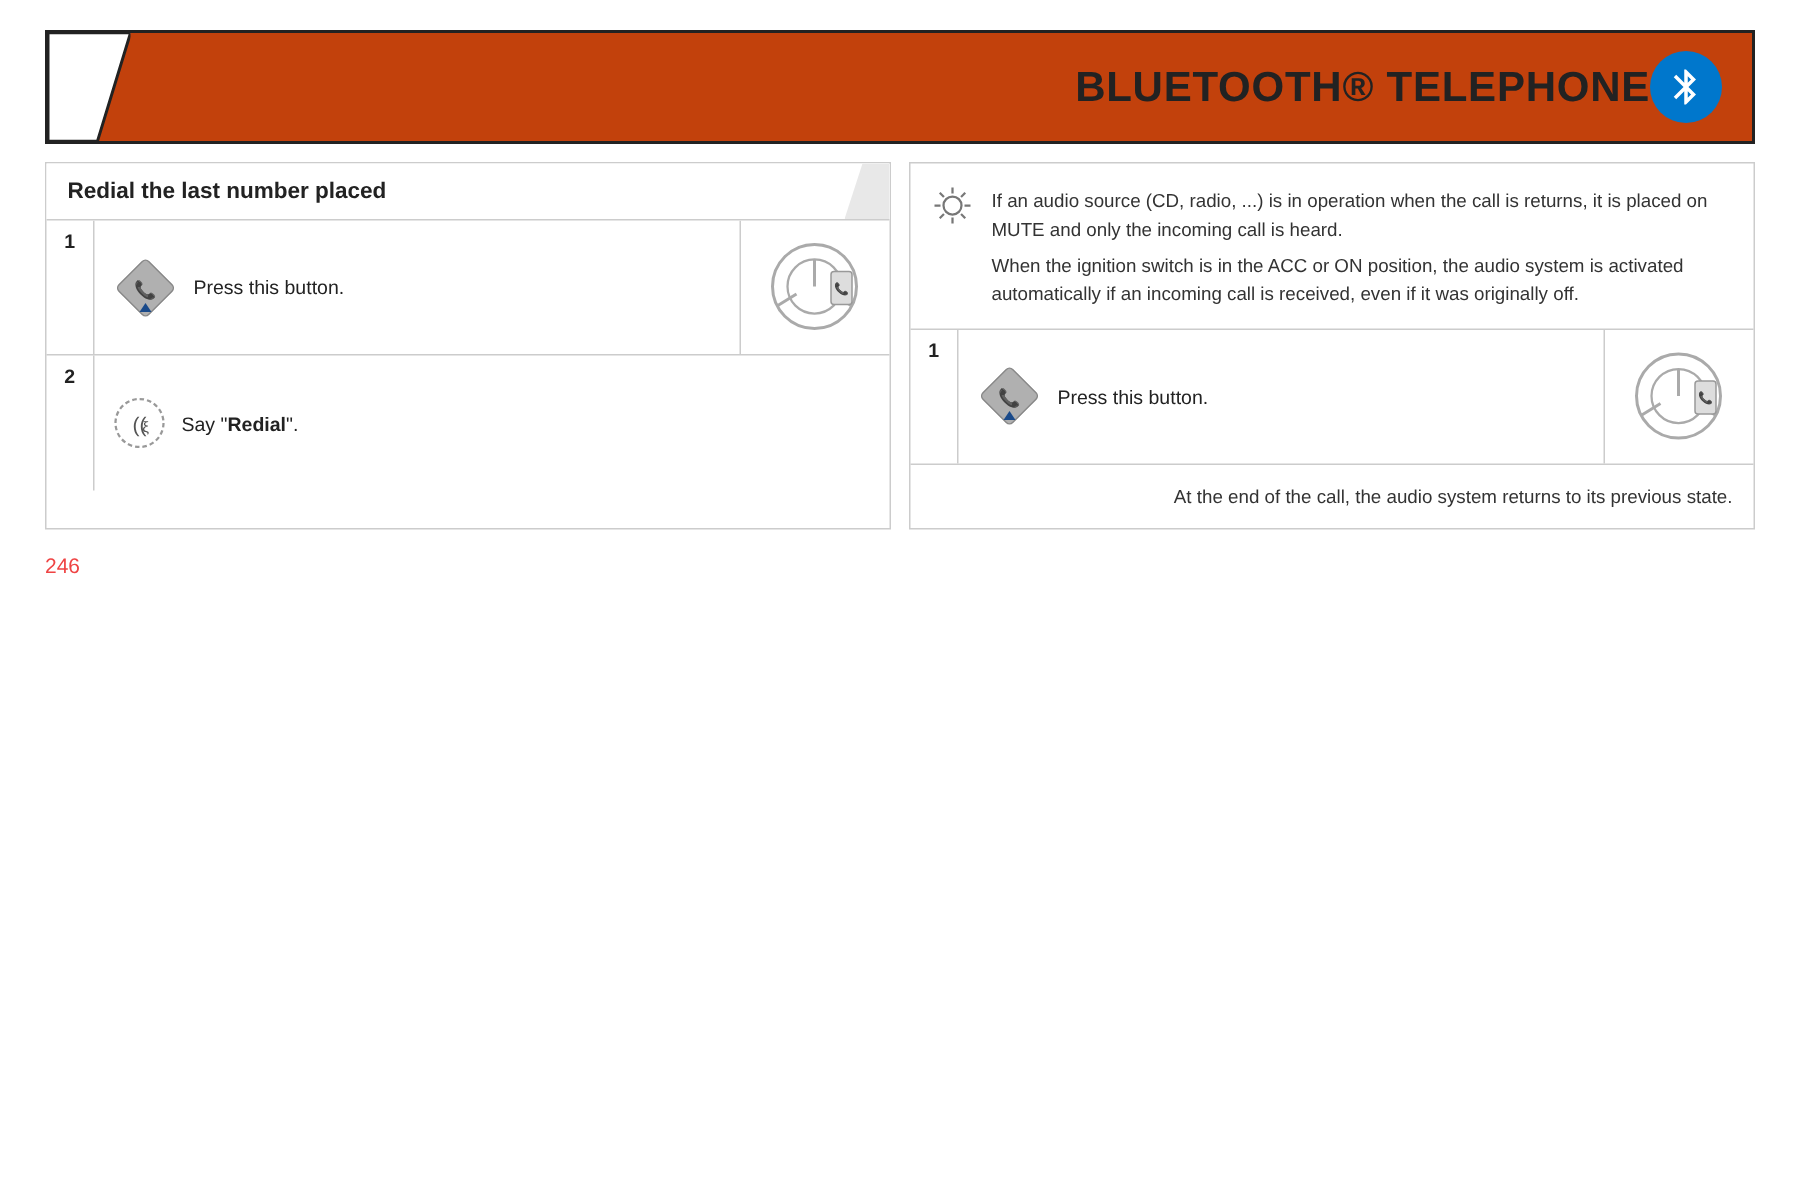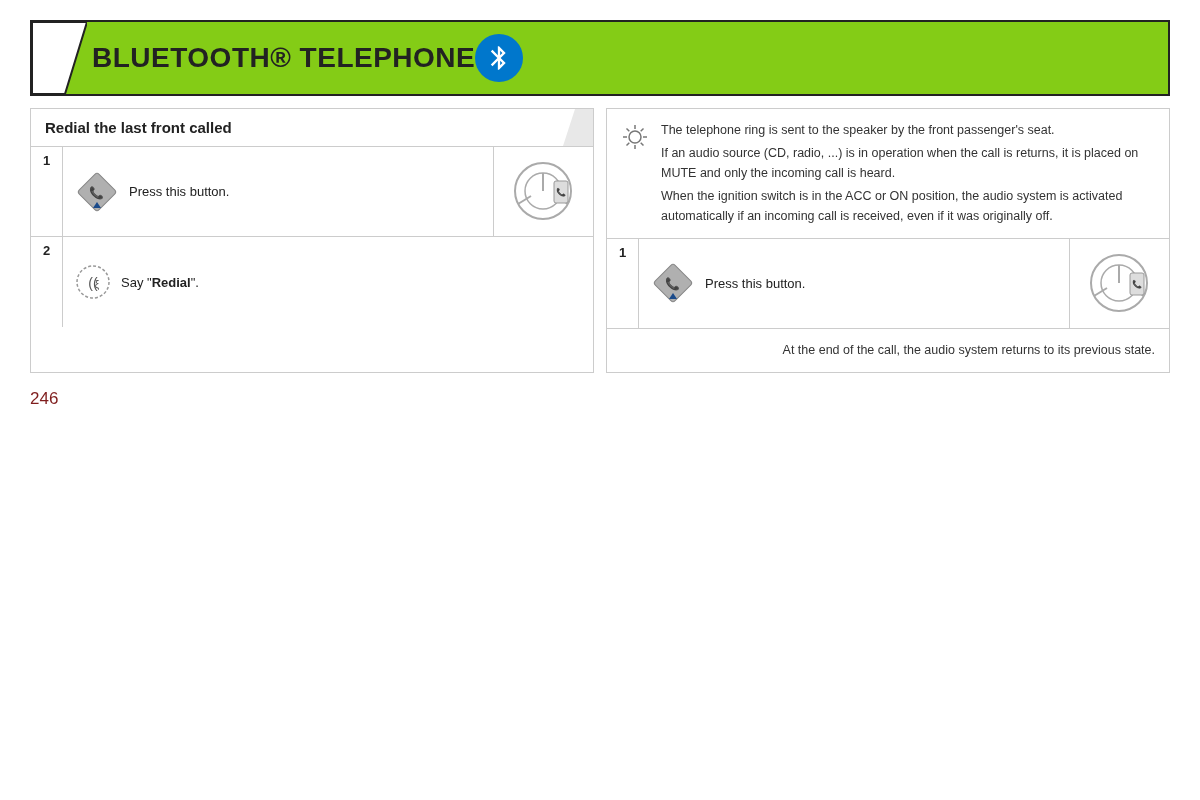--- a/index.html
+++ b/index.html
@@ -14,25 +14,25 @@
 
     .page-wrapper {
       padding: 20px 30px 30px 30px;
     }
 
     
     .header {
       border: 2px solid #222;
       display: flex;
       align-items: center;
-      justify-content: flex-start;
+      justify-content: flex-end;
       padding: 12px 20px 12px 60px;
       margin-bottom: 12px;
       position: relative;
-      background: #84cc16;
+      background: #c2410c;
     }
     .header-diagonal-shape {
       position: absolute;
       left: 0;
       top: 0;
       width: 55px;
       height: 100%;
     }
     .header-title {
       font-size: 28px;
@@ -176,22 +176,22 @@
 
     .info-text {
       flex: 1;
       font-size: 12.5px;
       line-height: 1.55;
     }
 
     
     .page-number {
       margin-top: 16px;
-      font-size: 17px;
-      color: #7f1d1d;
+      font-size: 14px;
+      color: #ef4444;
     }
 
     
     .bold { font-weight: 700; margin-top: 40px; }
   </style>
 </head>
 <body>
 
 <div class="page-wrapper">
 
@@ -208,21 +208,21 @@
         <path d="M17.71 7.71L12 2h-1v7.59L6.41 5 5 6.41 10.59 12 5 17.59 6.41 19 11 14.41V22h1l5.71-5.71-4.3-4.29 4.3-4.29zM13 5.83l1.88 1.88L13 9.59V5.83zm1.88 10.46L13 18.17v-3.76l1.88 1.88z"></path>
       </svg>
     </div>
   </div>
 
   <div class="content-columns">
 
     <div class="column-left">
 
       <div class="section-header">
-        <span>Redial the last front called</span>
+        <span>Redial the last number placed</span>
         <div class="section-header-notch"></div>
       </div>
 
       <div class="step-row">
         <div class="step-number">1</div>
         <div class="step-content-with-image">
           <div class="step-text-area">
 
             <svg class="btn-icon" viewBox="0 0 44 44">
 
@@ -276,21 +276,20 @@
           <line x1="14" y1="2" x2="14" y2="6" stroke="#777" stroke-width="1.5"></line>
           <line x1="14" y1="22" x2="14" y2="26" stroke="#777" stroke-width="1.5"></line>
           <line x1="2" y1="14" x2="6" y2="14" stroke="#777" stroke-width="1.5"></line>
           <line x1="22" y1="14" x2="26" y2="14" stroke="#777" stroke-width="1.5"></line>
           <line x1="5.5" y1="5.5" x2="8.3" y2="8.3" stroke="#777" stroke-width="1.5"></line>
           <line x1="19.7" y1="19.7" x2="22.5" y2="22.5" stroke="#777" stroke-width="1.5"></line>
           <line x1="22.5" y1="5.5" x2="19.7" y2="8.3" stroke="#777" stroke-width="1.5"></line>
           <line x1="8.3" y1="19.7" x2="5.5" y2="22.5" stroke="#777" stroke-width="1.5"></line>
         </svg>
         <div class="info-text">
-          <div>The telephone ring is sent to the speaker by the front passenger's seat.</div>
           <div style="margin-top:4px">If an audio source (CD, radio, ...) is in operation when the call is returns, it is placed on MUTE and only the incoming call is heard.</div>
           <div style="margin-top:4px">When the ignition switch is in the ACC or ON position, the audio system is activated automatically if an incoming call is received, even if it was originally off.</div>
         </div>
       </div>
 
       <div class="step-row">
         <div class="step-number">1</div>
         <div class="step-content-with-image">
           <div class="step-text-area">
 

